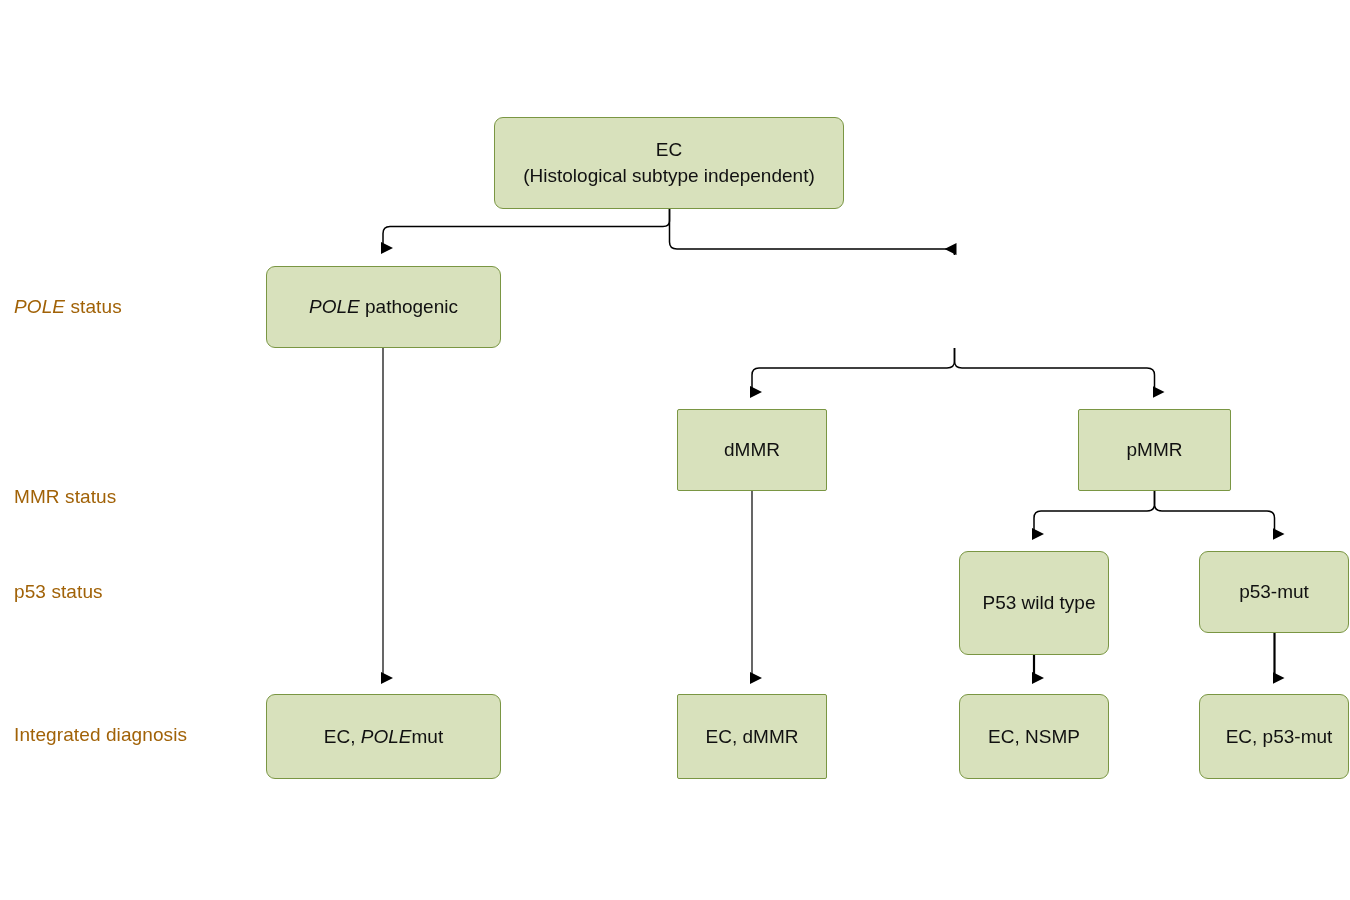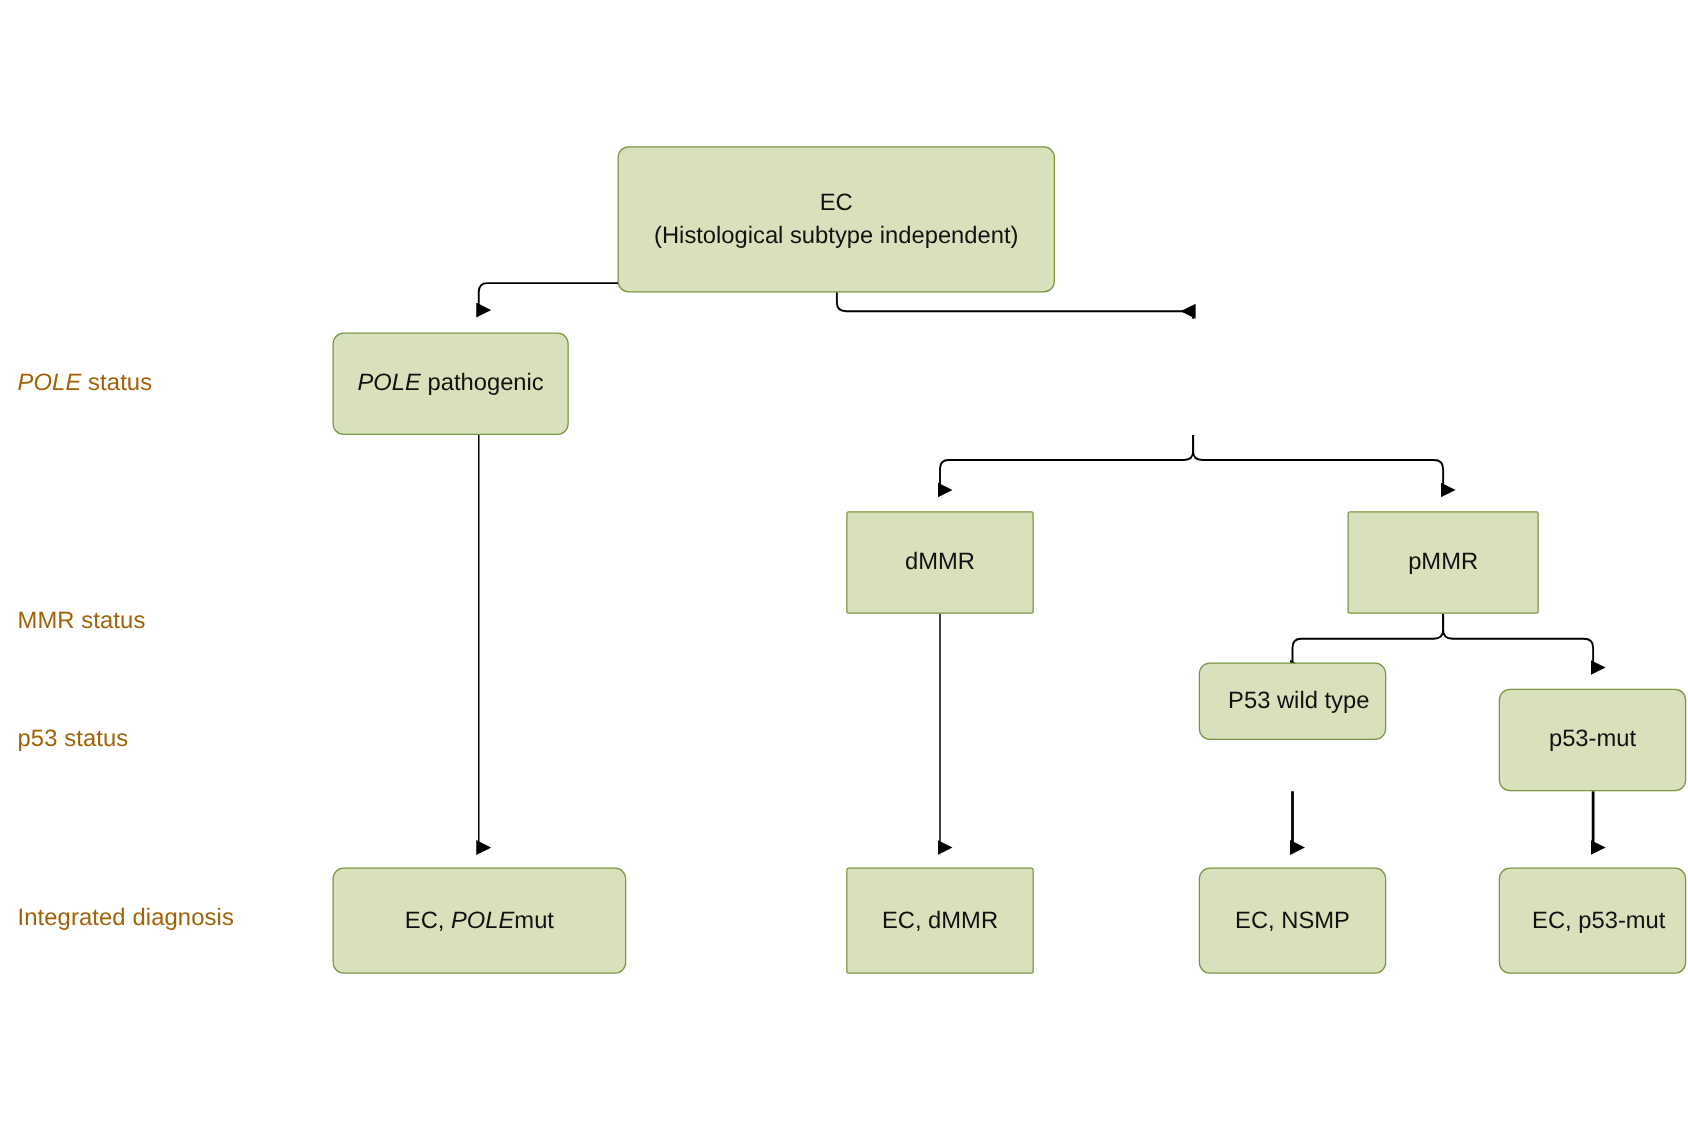--- a/index.html
+++ b/index.html
@@ -106,41 +106,41 @@
   <div class="row-label" style="left:14px; top:296px;">
     <span class="gene">POLE</span><span> status</span>
   </div>
 
   <div class="row-label" style="left:14px; top:438px;margin-top:48px;">MMR status</div>
 
   <div class="row-label" style="left:14px; top:581px;">p53 status</div>
 
   <div class="row-label" style="left:14px; top:724px;">Integrated diagnosis</div>
 
-  <div class="node rounded" style="left:494px; top:117px; width:350px; height:117px;">
+  <div class="node rounded" style="left:494px; top:117px; width:350px; height:92px;">
     <span class="txt">
       <span>EC</span><br>
       <span>(Histological subtype independent)</span>
     </span>
   </div>
 
-  <div class="node rounded" style="left:266px; top:266px; width:189px; height:82px;">
+  <div class="node rounded" style="left:266px; top:266px; width:235px; height:82px;">
     <span class="txt"><span class="gene">POLE</span><span> pathogenic</span></span>
   </div>
 
 
   <div class="node sharp" style="left:677px; top:409px; width:150px; height:82px;">
     <span class="txt">dMMR</span>
   </div>
 
   <div class="node sharp" style="left:1078px; top:409px; width:153px; height:82px;">
     <span class="txt">pMMR</span>
   </div>
 
-  <div class="node rounded" style="left:959px; top:530px; width:150px; height:62px;padding-left:16px;">
+  <div class="node rounded" style="left:959px; top:551px; width:150px; height:104px;padding-left:16px;">
     <span class="txt">P53 wild type</span>
   </div>
 
   <div class="node rounded" style="left:1199px; top:551px; width:150px; height:82px;">
     <span class="txt">p53-mut</span>
   </div>
 
   <div class="node rounded" style="left:266px; top:694px; width:235px; height:85px;">
     <span class="txt"><span>EC, </span><span class="gene">POLE</span><span>mut</span></span>
   </div>

